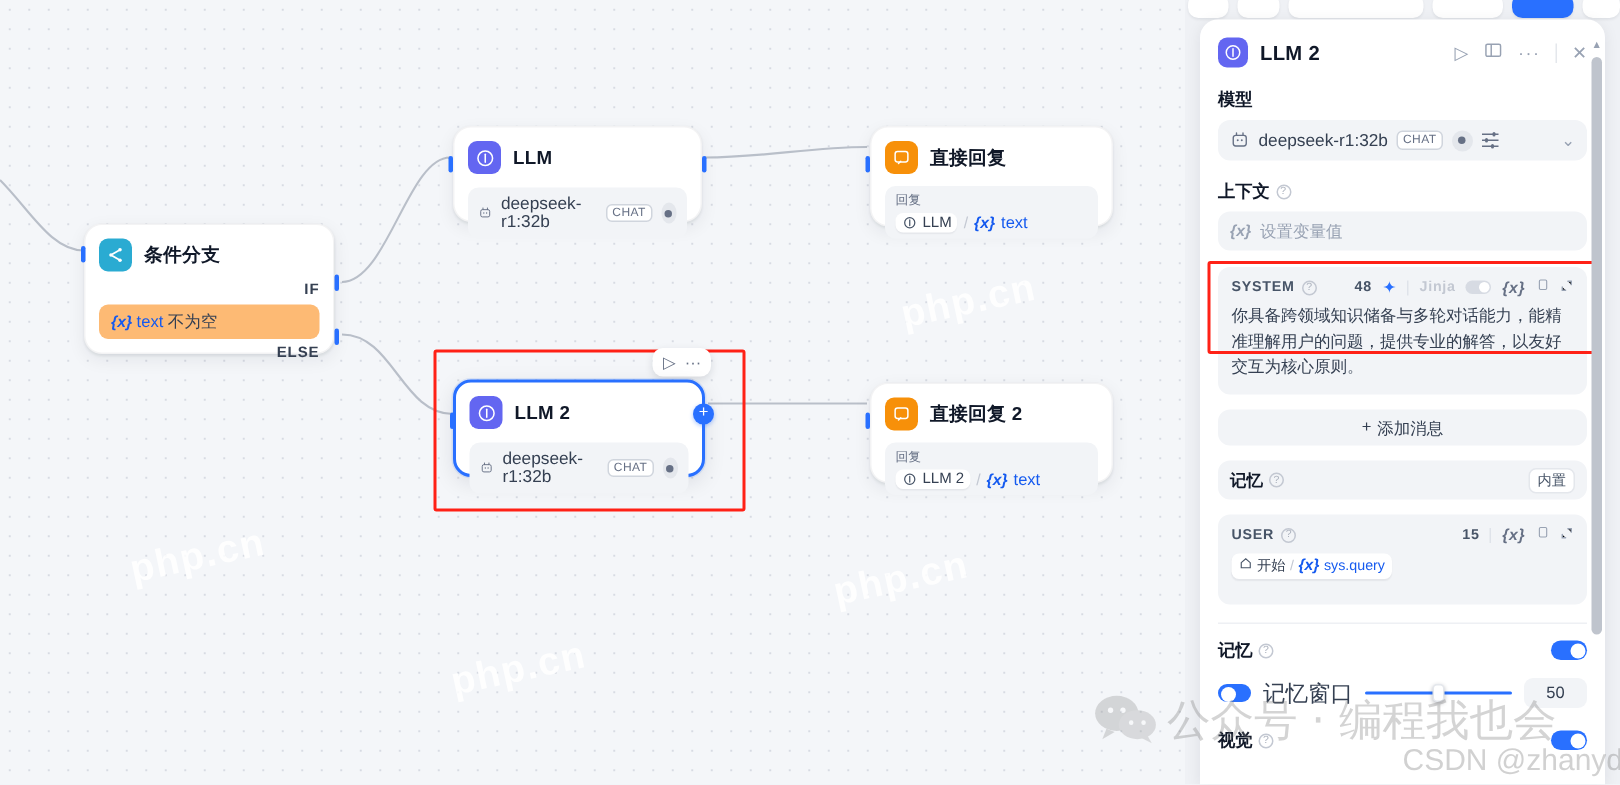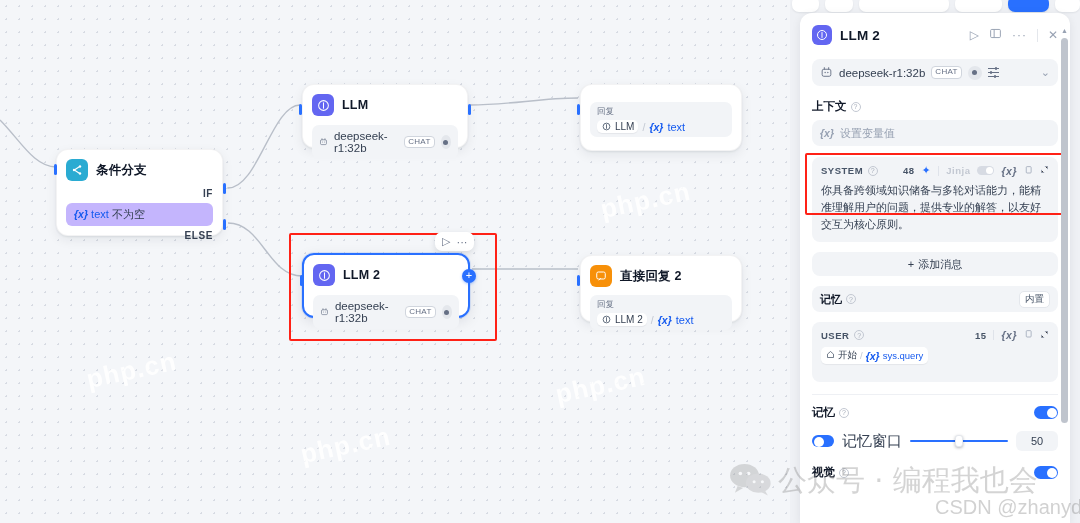--- a/index.html
+++ b/index.html
@@ -61,21 +61,21 @@
     background:#fff;
   }
   .eye {
     width: 14px; height: 14px; border-radius: 50%;
     background: #e4e7ec; display:flex; align-items:center; justify-content:center;
   }
   .eye:after { content:""; width:5px; height:5px; border-radius:50%; background:#667085; }
 
   .branch-row { font-size: 10px; font-weight: 700; color: #354052; text-align: right; letter-spacing: .6px; }
   .cond-pill {
-    background:#c4b5fd; border-radius:6px; padding: 4px 8px; font-size: 11px;
+    background:#fdba74; border-radius:6px; padding: 4px 8px; font-size: 11px;
     color:#354052; margin: 4px 0 4px 0;
   }
   .varx { color:#155aef; font-style: italic; font-size: 10.5px; font-weight:700;}
   .varname { color:#155aef; font-size: 11px; }
 
   .reply-label { font-size: 8.5px; color:#667085; margin-bottom: 2px; }
   .reply-body { background:#f2f4f7; border-radius:7px; padding:4px 7px; margin-top:8px;}
   .reply-tag { display:flex; align-items:center; gap:4px; font-size:10.5px; }
   .tag-pill {
     display:inline-flex; align-items:center; gap:3px; background:#fff;
@@ -262,20 +262,29 @@
         </svg>
         <span>deepseek-r1:32b</span>
         <span class="chip">CHAT</span>
         <span class="eye"></span>
       </div>
       <div class="port" style="left:-4px; top:19px;"></div>
       <div class="port" style="right:-4px; top:19px;"></div>
     </div>
 
     <div class="node" style="left:580px; top:84px; width:162px; height:67px;">
+      <div class="node-head">
+        <div class="node-ico" style="background:#f79009;">
+          <svg width="12" height="12" viewBox="0 0 24 24">
+              <rect x="3.5" y="4" width="17" height="14" rx="3.2" fill="none" stroke="#fff" stroke-width="2"></rect>
+              <path d="M8 20 l3-3" stroke="#fff" stroke-width="2" stroke-linecap="round"></path>
+            </svg>
+        </div>
+        <div class="node-title">直接回复</div>
+      </div>
       <div class="reply-body">
         <div class="reply-label">回复</div>
         <div class="reply-tag">
           <span class="tag-pill">
             <span class="mini-ico">
               <svg width="9" height="9" viewBox="0 0 24 24">
                   <circle cx="12" cy="12" r="9" fill="none" stroke="#475467" stroke-width="2.2"></circle>
                   <path d="M12 7 v10" stroke="#475467" stroke-width="2.2" stroke-linecap="round"></path>
                 </svg>
             </span>
@@ -382,20 +391,23 @@
               </svg>
           </span>
           <span style="letter-spacing:1px;">···</span>
           <span class="ph-div"></span>
           <span>✕</span>
         </div>
       </div>
 
 
       <div class="pbody" style="margin-top:14px;">
+        <div class="sec-label">
+          <span>模型</span>
+        </div>
         <div class="field" style="margin-top:6px; height:27px;">
           <svg width="13" height="13" viewBox="0 0 24 24">
             <rect x="4" y="6" width="16" height="13" rx="3" fill="none" stroke="#667085" stroke-width="1.7"></rect>
             <path d="M8 6 V3 M16 6 V3" stroke="#667085" stroke-width="1.7" stroke-linecap="round"></path>
             <circle cx="9.5" cy="12" r="1.2" fill="#667085"></circle>
               <circle cx="14.5" cy="12" r="1.2" fill="#667085"></circle>
           </svg>
           <span>deepseek-r1:32b</span>
           <span class="chip">CHAT</span>
           <span class="eye"></span>

